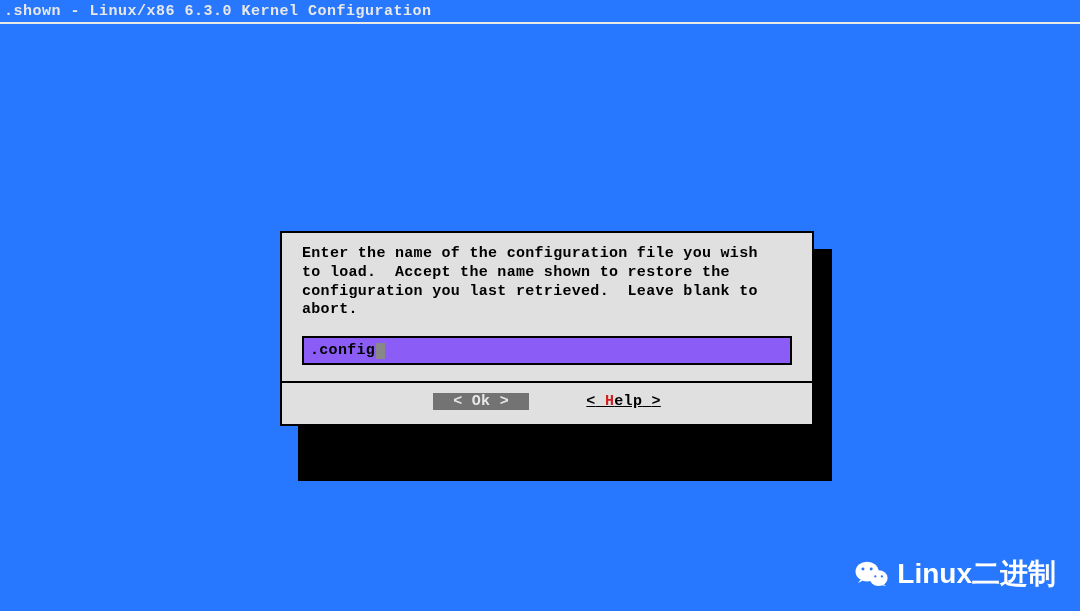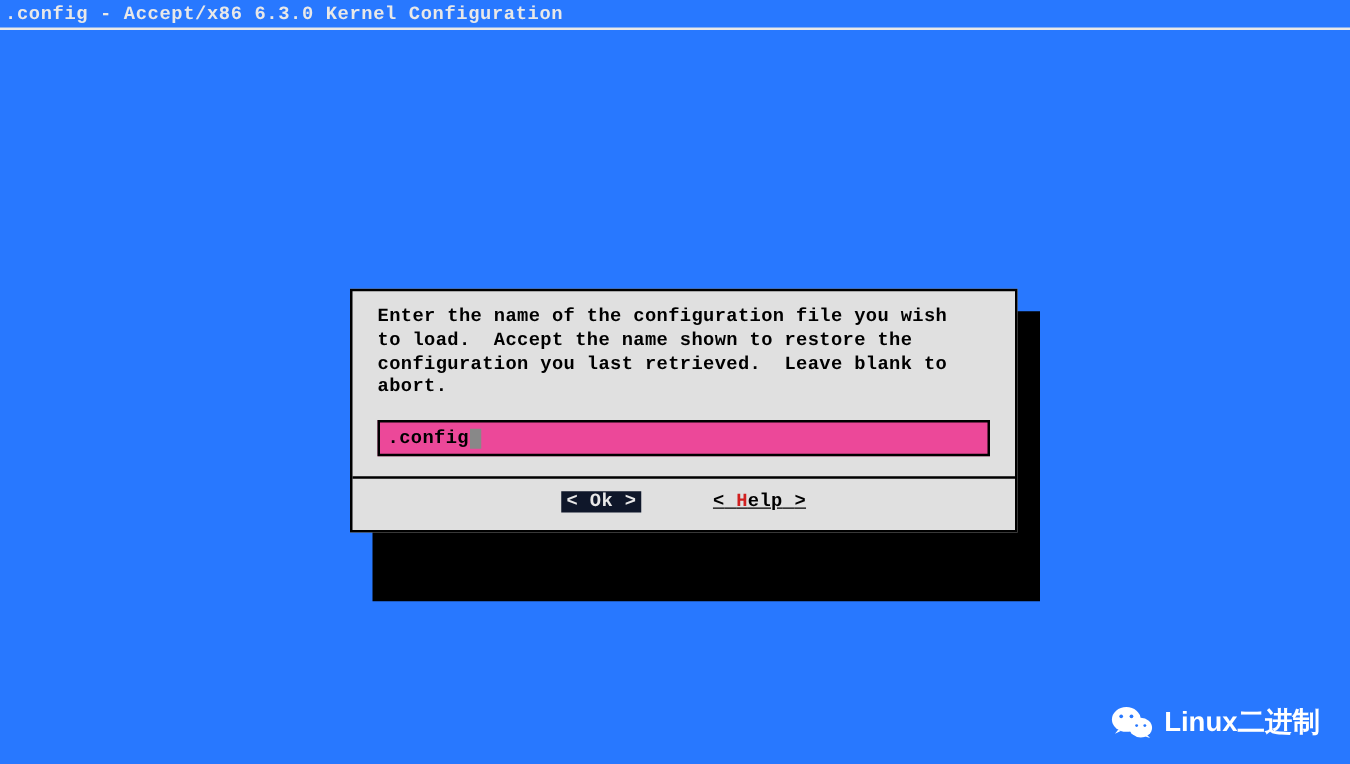--- a/index.html
+++ b/index.html
@@ -50,21 +50,21 @@
     }
     .dialog-text {
       color: #000;
       line-height: 1.25;
       white-space: pre-wrap;
       margin-bottom: 16px;
       letter-spacing: 0.3px;
     }
     .input-field {
       border: 2px solid #000;
-      background: #ec4899;
+      background: #8b5cf6;
       padding: 4px 6px;
       margin-bottom: 16px;
       color: #000;
       letter-spacing: 0.3px;
       display: flex;
       align-items: center;
     }
     .input-cursor {
       display: inline-block;
       width: 9px;
@@ -75,23 +75,23 @@
     .button-divider {
       border: none;
       border-top: 2px solid #000;
       margin: 0 -20px 10px;
     }
     .button-row {
       text-align: center;
       letter-spacing: 0.3px;
     }
     .btn-ok {
-      background: #0f172a;
+      background: #737373;
       color: #e8e8e8;
-      padding: 0 4px;
+      padding: 0 20px;
       display: inline-block;
     }
     .btn-ok .hotkey {
       color: #e8e8e8;
     }
     .btn-help {
       display: inline-block;
       margin-left: 48px;
       color: #000;
       text-decoration: underline;
@@ -101,37 +101,37 @@
     }
     .watermark {
       position: absolute;
       right: 24px;
       bottom: 18px;
       display: flex;
       align-items: center;
       gap: 8px;
       color: #fff;
       font-family: Arial, "Microsoft YaHei", sans-serif;
-      font-size: 22px;
+      font-size: 28px;
       font-weight: bold;
     }
     .wechat-icon {
       width: 34px;
       height: 28px;
       position: relative;
     }
     .wechat-icon svg {
       width: 100%;
       height: 100%;
     }
   </style>
 </head>
 <body>
 
-<div class="title-bar">.config - Accept/x86 6.3.0 Kernel Configuration</div>
+<div class="title-bar">.shown - Linux/x86 6.3.0 Kernel Configuration</div>
 <hr class="hr-line">
 
 <div class="dialog-wrapper">
   <div class="dialog-shadow"></div>
   <div class="dialog">
     <div class="dialog-text">Enter the name of the configuration file you wish
 to load.  Accept the name shown to restore the
 configuration you last retrieved.  Leave blank to
 abort.</div>
     <div class="input-field">

